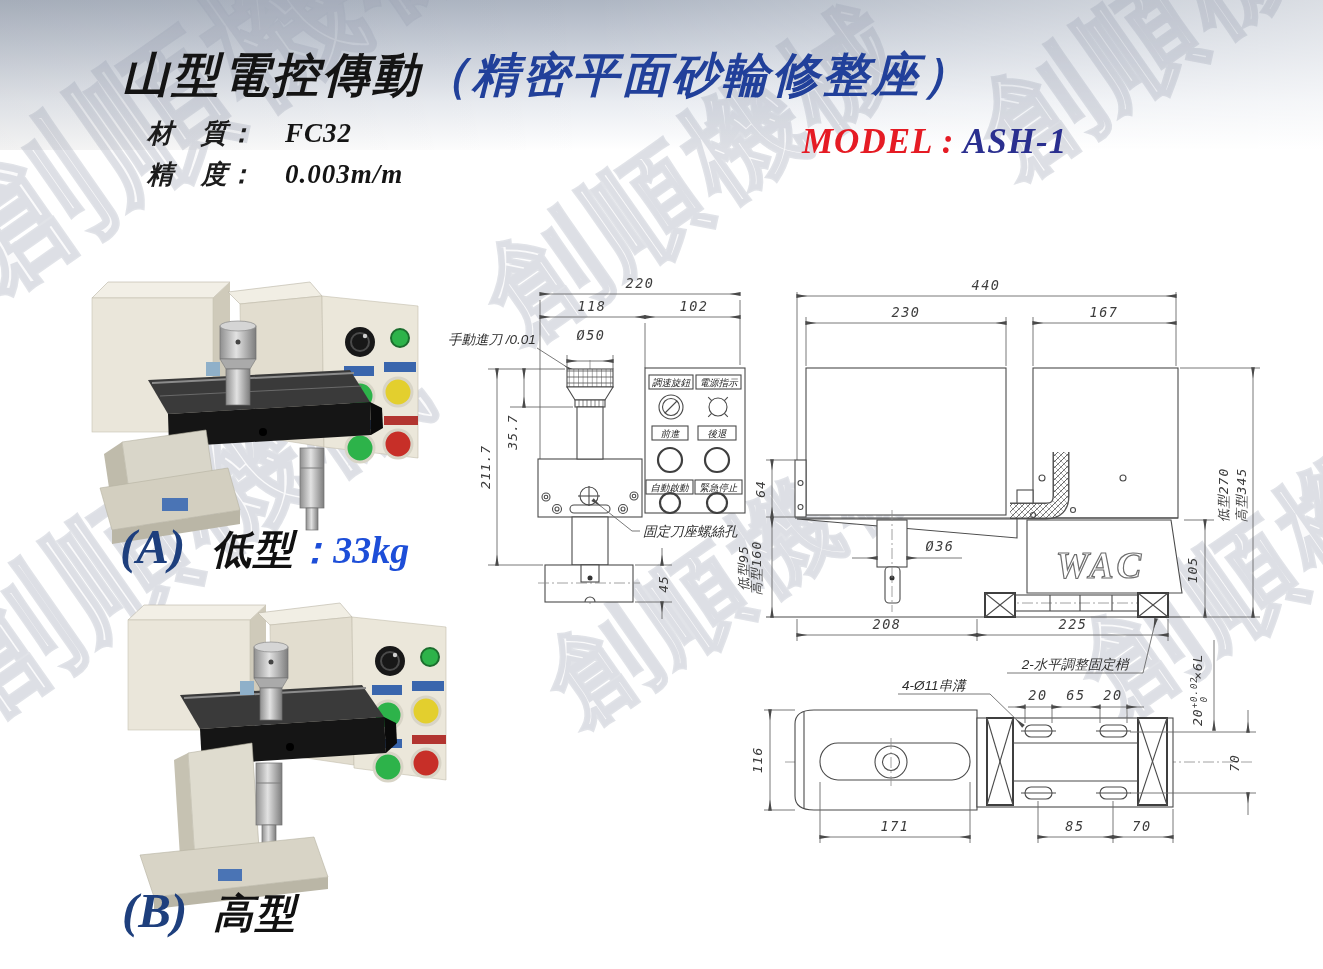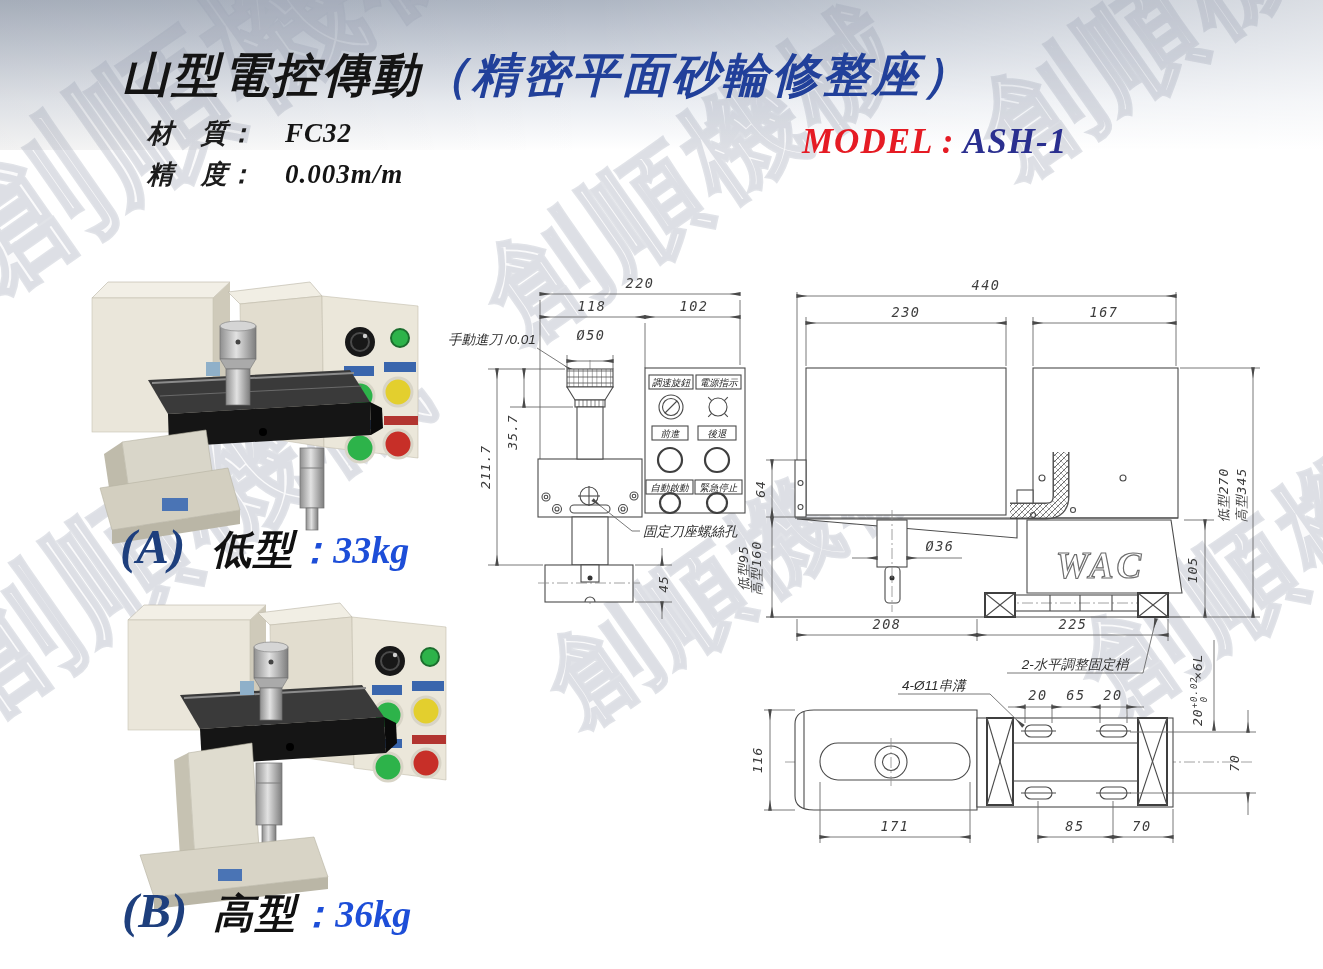--- a/index.html
+++ b/index.html
@@ -239,21 +239,20 @@
       <g>
         <polygon points="40,270 214,252 228,292 54,312" fill="#d8d4c6" stroke="#b5b1a1" stroke-width="0.6"></polygon>
         <polygon points="54,312 228,292 228,304 54,324" fill="#bab6a6"></polygon>
         <rect x="118" y="284" width="24" height="12" fill="#4a74b5"></rect>
       </g>
     </svg>
 
     <div class="prod-label label-b">
       <span class="tag">(B)</span>
       <span class="ptype">高型</span>
-      <span class="pweight">：36kg</span>
     </div>
 
     <svg style="left:440px;top:260px;" width="880" height="630" viewBox="0 0 880 630">
       <defs>
         <marker id="ar" viewBox="0 0 14 8" refX="13.2" refY="4" markerWidth="13" markerHeight="7" orient="auto-start-reverse">
           <path d="M0,4 L14,1.6 L14,6.4 Z" fill="#4a4a4a"></path>
         </marker>
         <pattern id="knurl" width="4.6" height="6" patternUnits="userSpaceOnUse">
           <rect width="4.6" height="6" fill="#fff"></rect>
           <line x1="0" y1="0" x2="0" y2="6" stroke="#555" stroke-width="1"></line>

